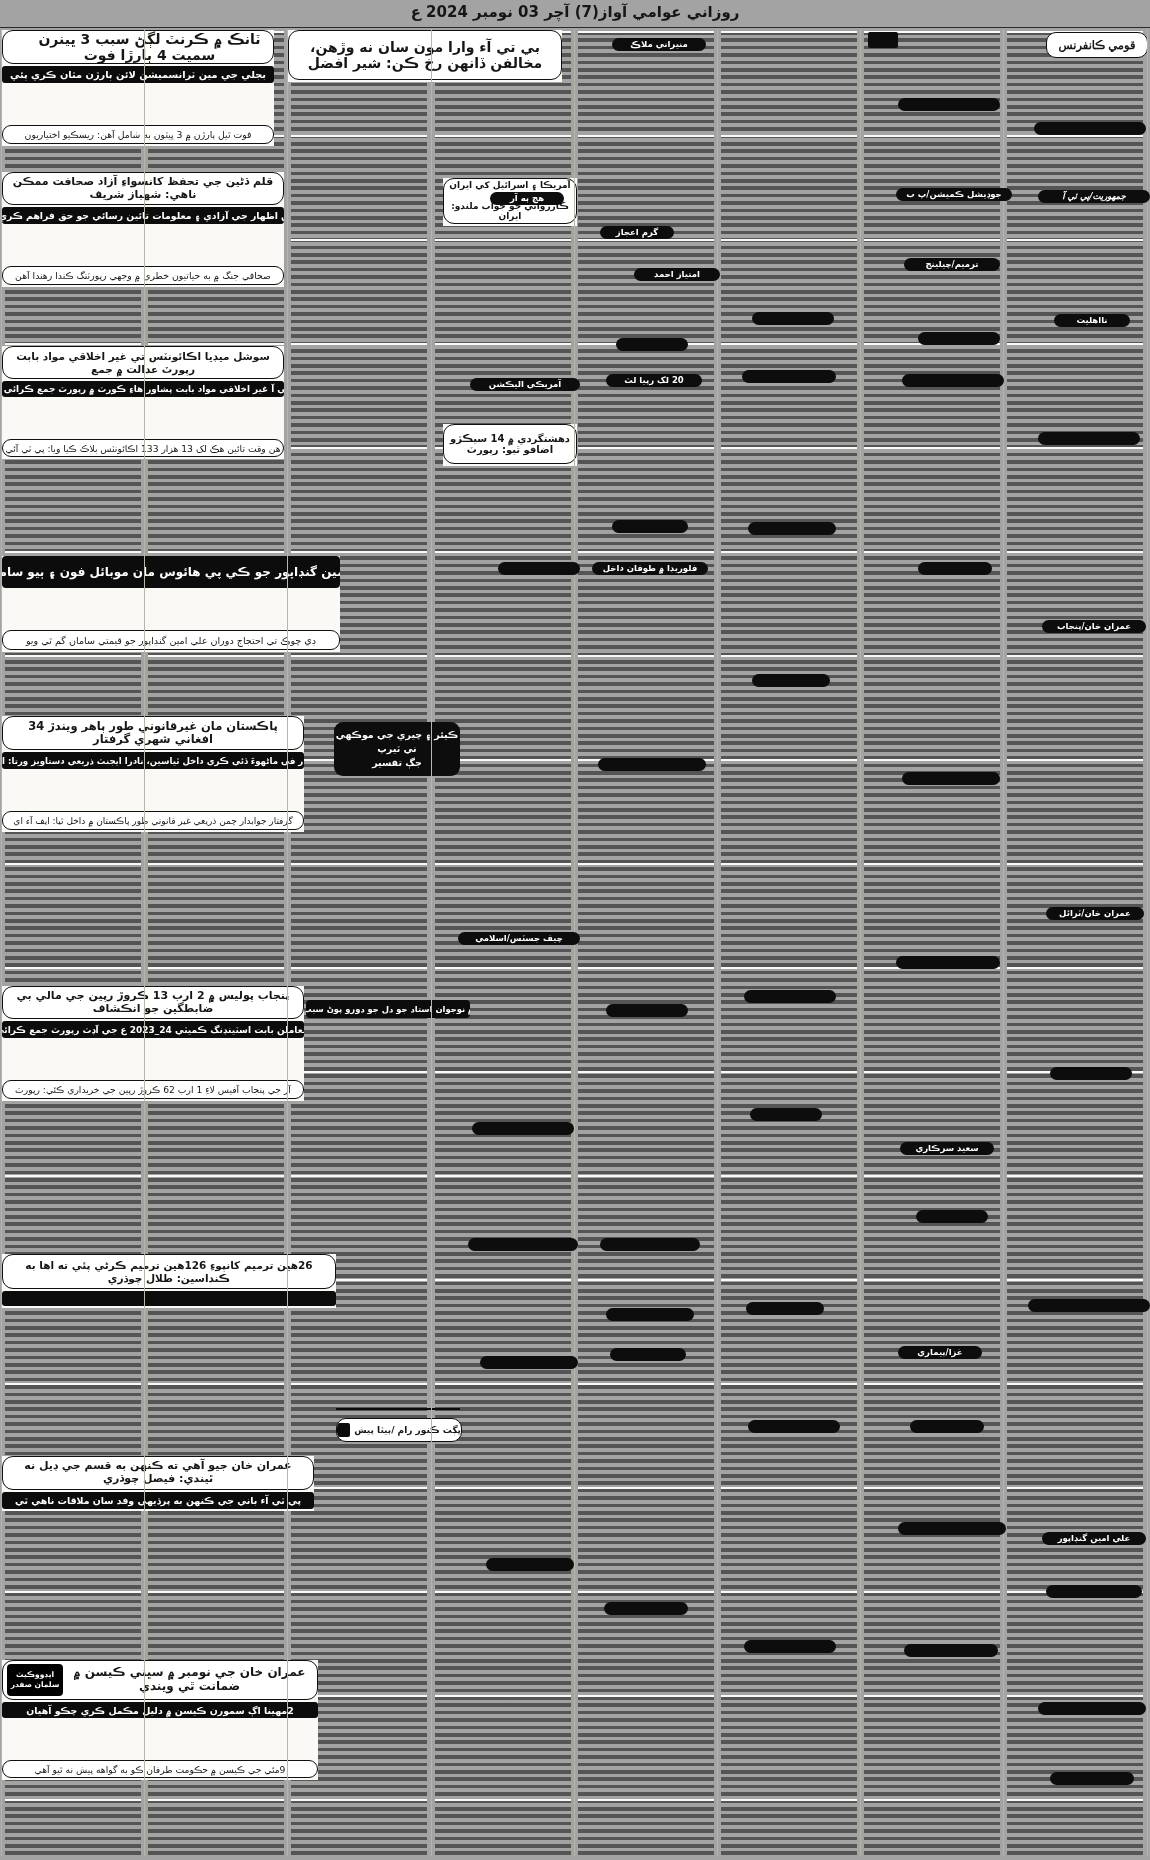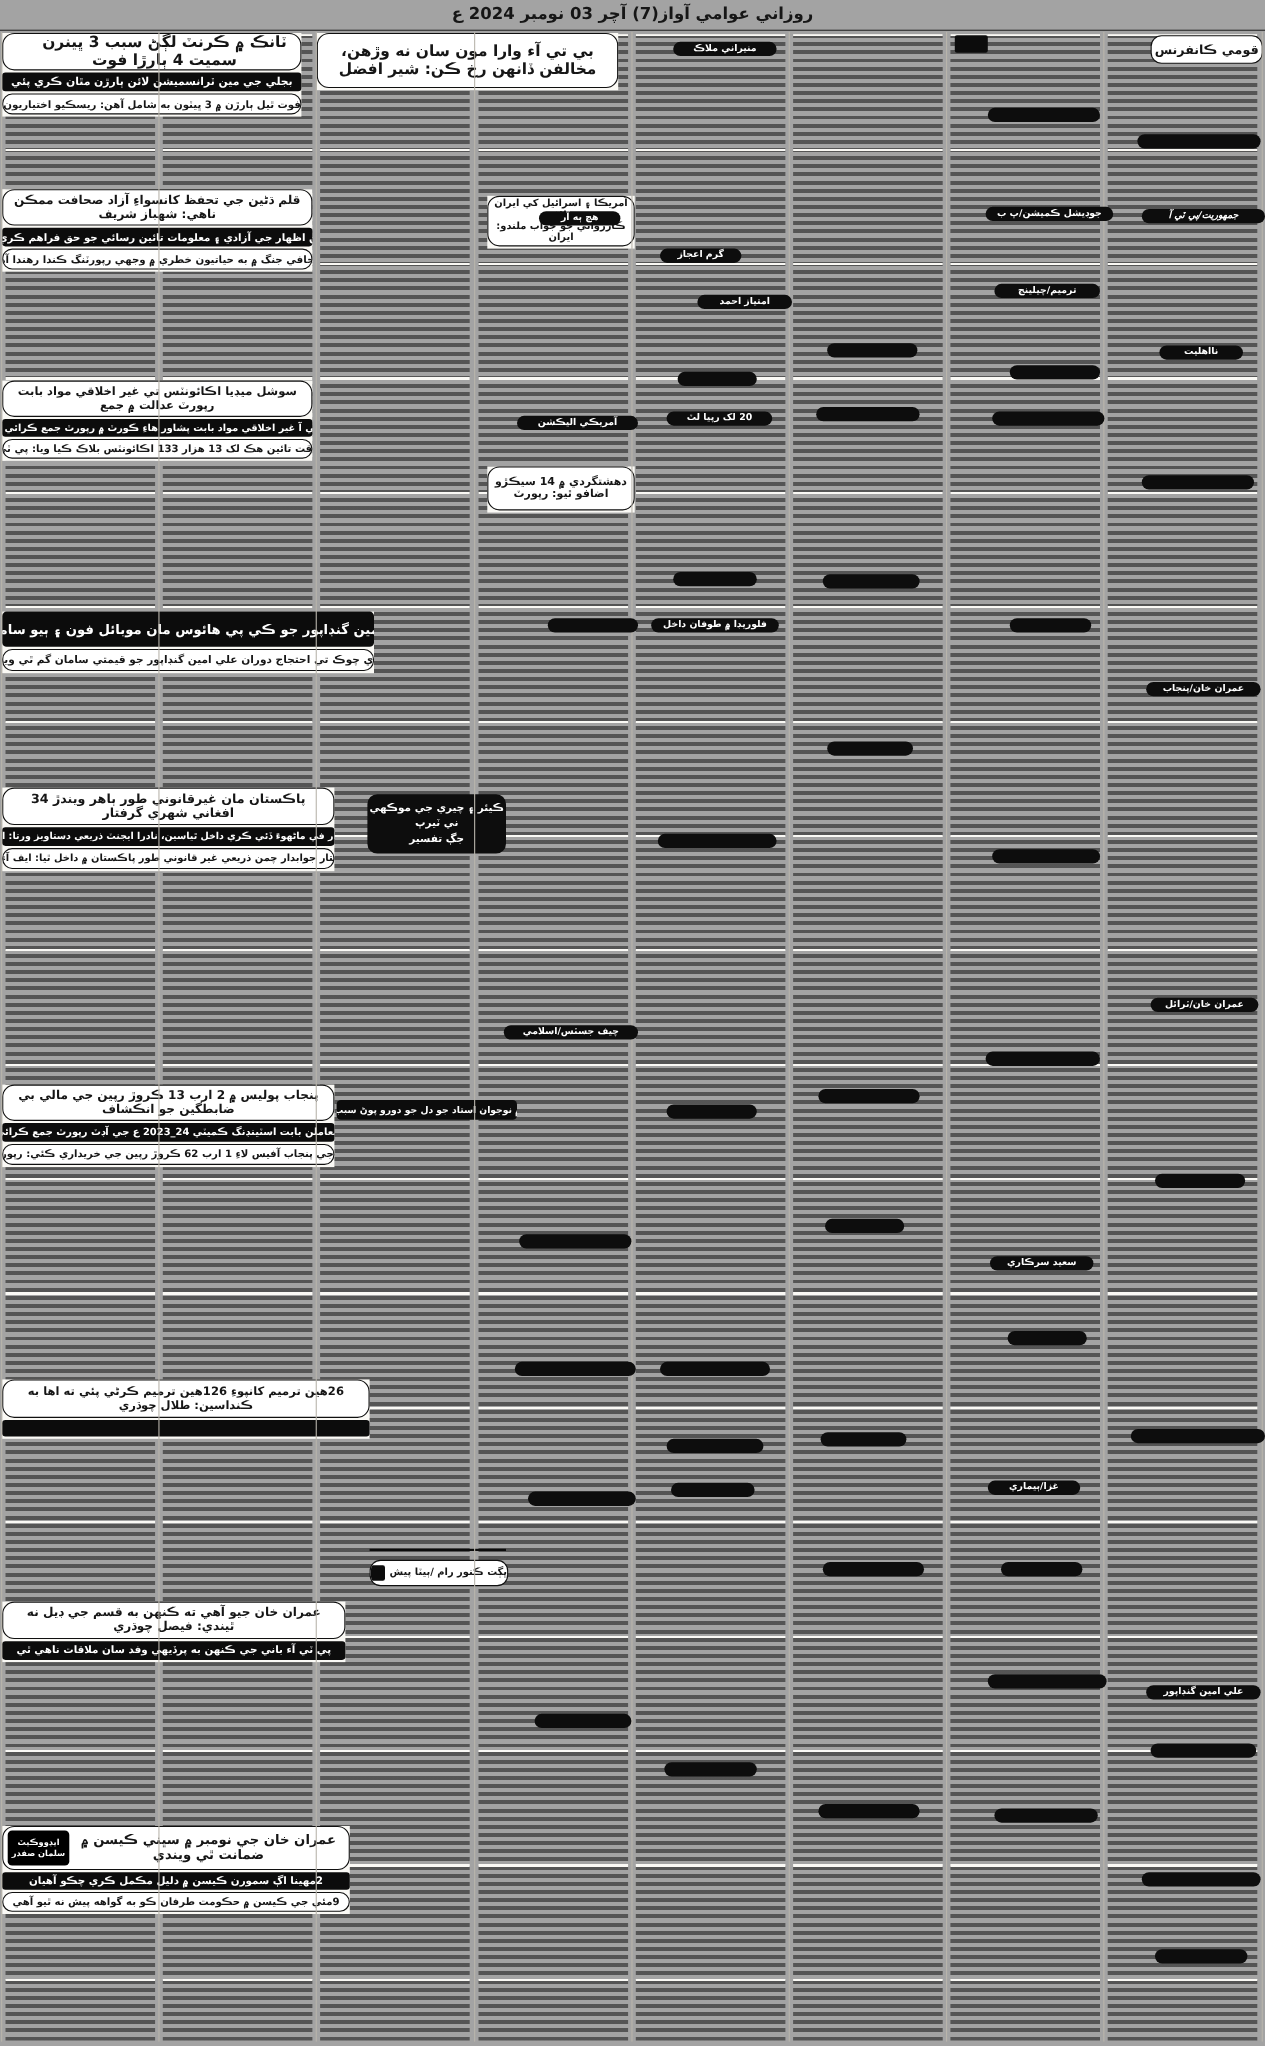--- a/index.html
+++ b/index.html
@@ -27,23 +27,23 @@
     display:flex;align-items:center;justify-content:center;text-align:center;
     font-weight:bold;overflow:hidden;padding:1px 5px;line-height:1.15;
   }
   .hbox .stack{display:flex;flex-direction:column;}
   .bar-black{
     background:#0c0c0c;color:#fff;border-radius:3px;font-weight:bold;
     display:flex;align-items:center;justify-content:center;text-align:center;
     overflow:hidden;padding:0 5px;white-space:nowrap;
   }
   .bar-outline{
-    border:1.3px solid #101010;border-radius:9px;background:#fff;font-weight:bold;
-    display:flex;align-items:center;justify-content:center;text-align:center;
-    overflow:hidden;padding:0 5px;white-space:nowrap;
+    border:1.3px solid #101010;border-radius:9px;background:#fff;font-weight:normal;
+    display:flex;align-items:center;justify-content:center;text-align:center;
+    overflow:hidden;padding:0 5px;white-space:nowrap;margin-top:40px;
   }
   .banner-black{
     background:#0c0c0c;color:#fff;border-radius:4px;font-weight:bold;
     display:flex;align-items:center;justify-content:center;text-align:center;
     overflow:hidden;padding:0 6px;white-space:nowrap;
   }
   .tag{
     position:absolute;height:13px;line-height:13px;background:#0d0d0d;color:#fff;
     border-radius:7px;font-size:8.5px;font-weight:bold;text-align:center;
     padding:0 5px;white-space:nowrap;overflow:hidden;direction:rtl;
@@ -173,21 +173,21 @@
       <div class="corner-tag">
         <span>ايڊووڪيٽ</span>
         <span>سلمان صفدر</span>
       </div>
       <span class="ar">عمران خان جي نومبر ۾ سڀني ڪيسن ۾ ضمانت ٿي ويندي</span>
     </div>
     <div class="bar-black ar" style="height:16px;font-size:9.4px;">2مهينا اڳ سمورن ڪيسن ۾ دليل مڪمل ڪري چڪو آهيان</div>
     <div class="bar-outline ar" style="height:16px;font-size:9.2px;">9مئي جي ڪيسن ۾ حڪومت طرفان ڪو به گواهه پيش نه ٿيو آهي</div>
   </div>
 
-  <div class="box-outline ar" style="left:1046px;top:32px;width:100px;height:24px;font-size:11.5px;">قومي ڪانفرنس</div>
+  <div class="box-outline ar" style="left:1046px;top:32px;width:100px;height:24px;font-size:11.5px;font-family:Liberation Serif, serif;">قومي ڪانفرنس</div>
 
   <div class="blob" style="left:868px;top:32px;width:30px;height:16px;"></div>
 
 <div class="rule-v" style="left: 1px;"></div>
     <div class="rule-v" style="left: 144px;"></div>
     <div class="rule-v" style="left: 287px;"></div>
     <div class="rule-v" style="left: 431px;"></div>
     <div class="rule-v" style="left: 574px;"></div>
     <div class="rule-v" style="left: 717px;"></div>
     <div class="rule-v" style="left: 860px;"></div>

